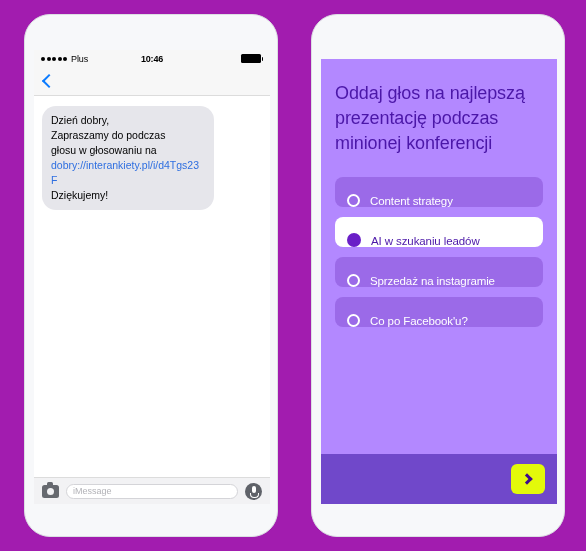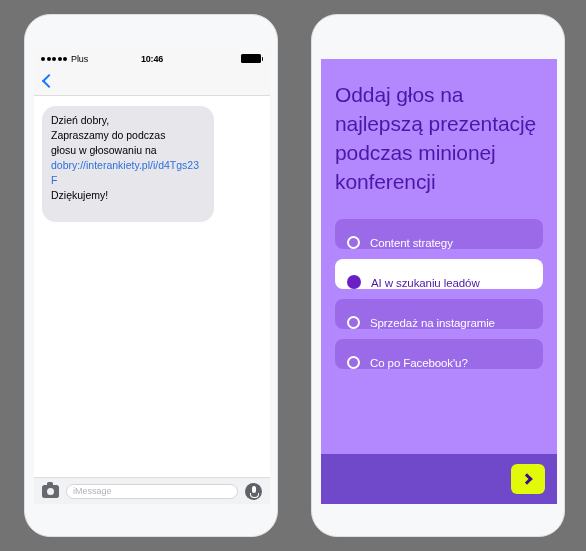--- a/index.html
+++ b/index.html
@@ -9,21 +9,21 @@
     height: 551px;
     background: #ffffff;
     font-family: "Liberation Sans", sans-serif;
     overflow: hidden;
   }
 
   .stage {
     position: relative;
     width: 586px;
     height: 551px;
-    background: #737373;
+    background: #a21caf;
   }
 
   
   .phone {
     position: absolute;
     background: #f7f8fa;
     border: 1px solid #dcdfe3;
     border-radius: 26px;
     overflow: hidden;
   }
@@ -121,21 +121,21 @@
   .conversation {
     flex: 1;
     background: #ffffff;
     padding: 10px 8px 0 8px;
     overflow: hidden;
   }
   .bubble {
     max-width: 172px;
     background: #e6e6eb;
     border-radius: 14px;
-    padding: 7px 9px 20px 9px;
+    padding: 7px 9px 8px 9px;
     font-size: 10.5px;
     line-height: 1.42;
     color: #000;
   }
   .bubble .line { white-space: pre; }
   .bubble .link { color: #2f6fe0; word-break: break-all; white-space: normal; }
 
   
   .input-bar {
     height: 27px;
@@ -214,21 +214,21 @@
     width: 236px; height: 445px;
     background: #b388ff;
     display: flex;
     flex-direction: column;
   }
   .poll-body {
     flex: 1;
     padding: 22px 14px 0 14px;
   }
   .poll-heading {
-    font-size: 21px;
+    font-size: 18px;
     line-height: 1.38;
     color: #4b17a8;
     letter-spacing: -0.1px;
     margin-bottom: 22px;
   }
   .poll-options {
     display: flex;
     flex-direction: column;
     gap: 10px;
   }

